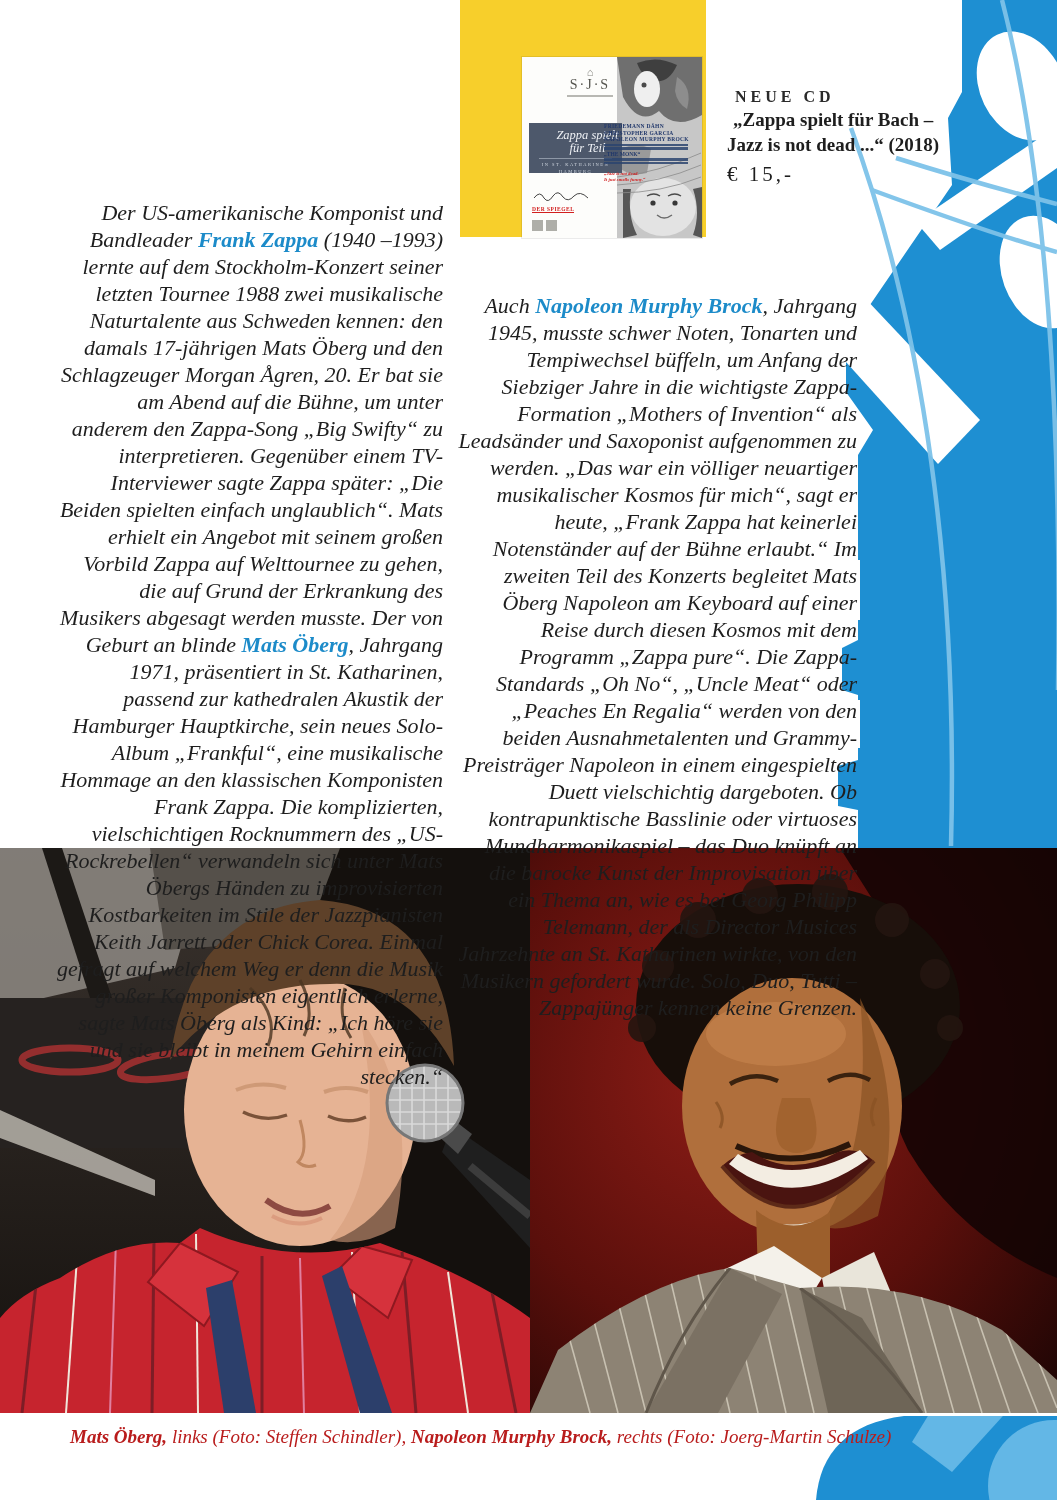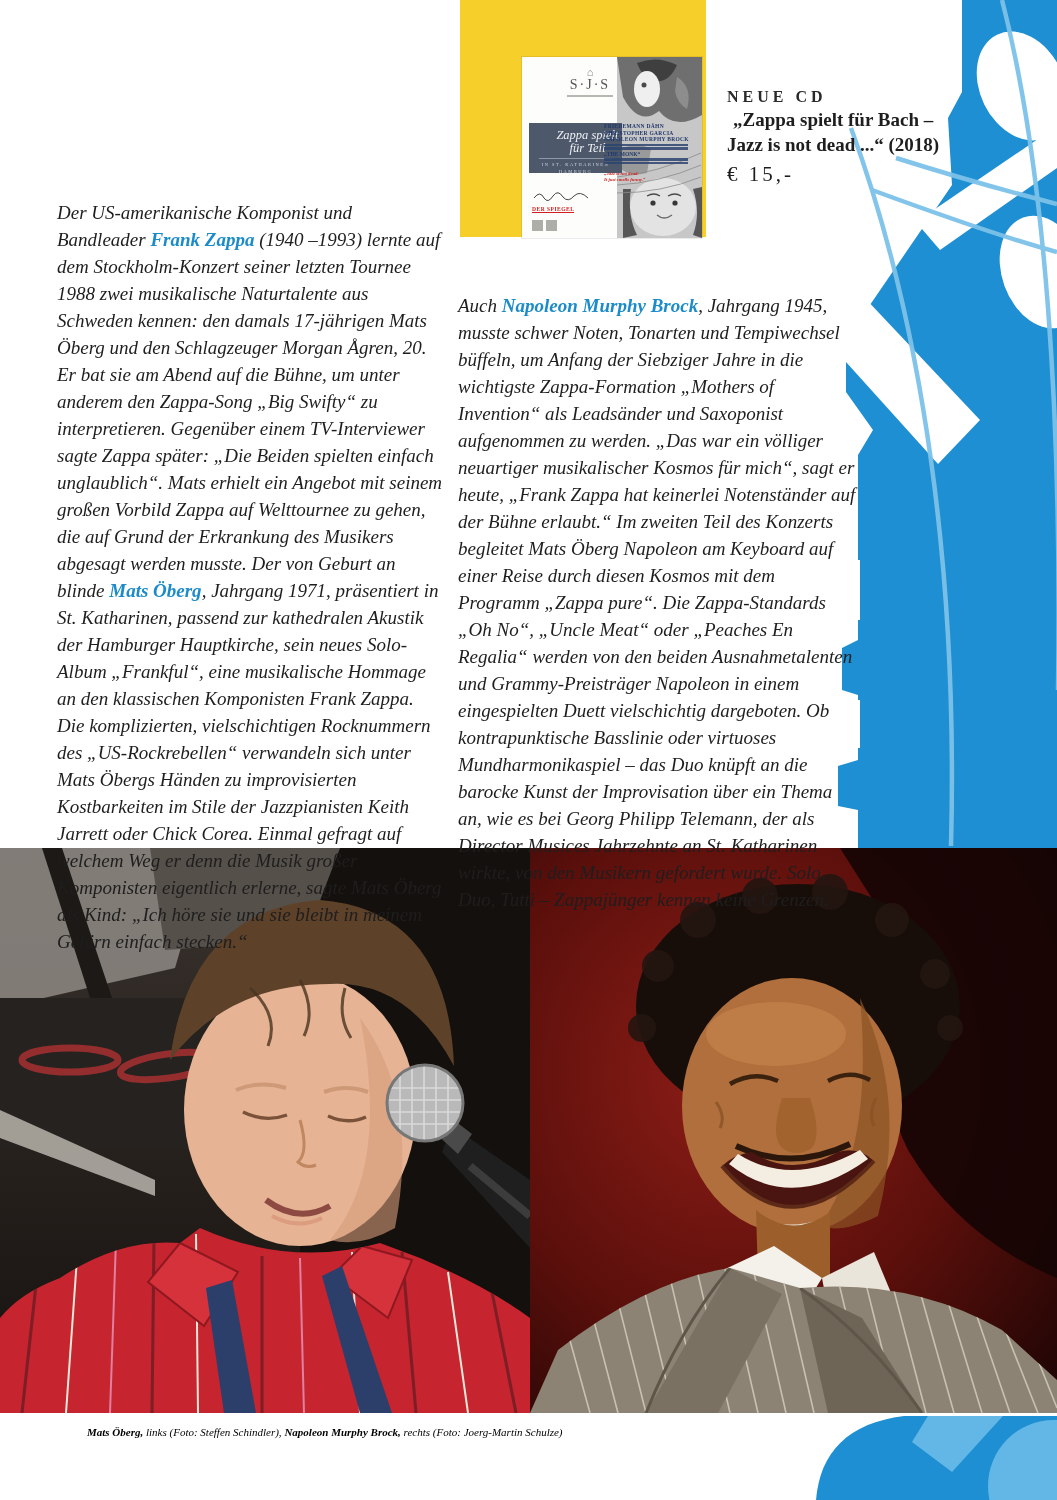--- a/index.html
+++ b/index.html
@@ -30,37 +30,37 @@
   .artists .mb{height:2.2px;background:#2c446f;opacity:.85;margin:1.4px 0;width:88%;}
   .artists .monk{font-size:5.5px;font-weight:700;margin:1px 0;}
   .redquote{color:var(--c-red,#D21F1F);font-size:4.8px;line-height:5.6px;font-weight:700;font-style:italic;margin-top:7px;}
   .sig{position:absolute;left:10px;top:133px;}
   .spiegel{position:absolute;left:10px;top:149px;color:var(--c-red,#D21F1F);font-size:5.5px;font-weight:700;
            border-bottom:.5px solid var(--c-red,#D21F1F);letter-spacing:.5px;}
   .cdlogos{position:absolute;left:10px;bottom:7px;display:flex;gap:3px;}
   .cdlogos div{width:11px;height:11px;background:#9a9a94;opacity:.8;}
   
   .neuecd{position:absolute;left:727px;top:88px;z-index:2;}
-  .neuecd .head{font-weight:700;font-size:16px;letter-spacing:4px;color:#2a2a2a;}
+  .neuecd .head{font-weight:700;font-size:16px;letter-spacing:4px;color:#2a2a2a;margin-left:8px;}
   .neuecd .line{font-weight:700;font-size:19px;line-height:23px;margin-top:2px;text-align:center;}
   .neuecd .line:first-of-type{margin-top:9px;}
   .neuecd .price{font-weight:400;font-size:21px;letter-spacing:3px;margin-top:6px;}
   
   .title{position:absolute;left:58px;top:110px;z-index:3;font-weight:700;font-style:italic;
          font-size:34px;color:var(--c-orange,#F0941F);}
-  .col{position:absolute;z-index:3;font-style:italic;font-size:19px;line-height:27px;text-align:left;}
+  .col{position:absolute;z-index:3;font-style:italic;font-size:22px;line-height:27px;text-align:right;}
   .col .link{color:var(--c-link,#1C8BC9);font-weight:700;}
   .left-col{left:57px;top:199px;width:386px;}
   .right-col{left:458px;top:292px;width:399px;}
   
   .photo{position:absolute;top:848px;height:565px;z-index:2;}
   .photo.l{left:0;width:530px;}
   .photo.r{left:530px;width:527px;}
   
-  .caption{position:absolute;left:87px;top:1426px;z-index:3;font-style:italic;font-size:11px;color:#000000;}
+  .caption{position:absolute;left:70px;top:1426px;z-index:3;font-style:italic;font-size:19px;color:#b91c1c;}
   .caption .b{font-weight:700;}
 </style>
 </head>
 <body>
 
 <div class="page">
 
   <svg class="art" width="1057" height="1500" viewBox="0 0 1057 1500">
     <g>
       <path class="fb" d="M 962,0 L 1057,0 L 1057,848 L 858,848 L 858,455 L 873,430 L 846,392 L 846,340 L 952,185 L 948,118 L 962,92 Z"></path>

